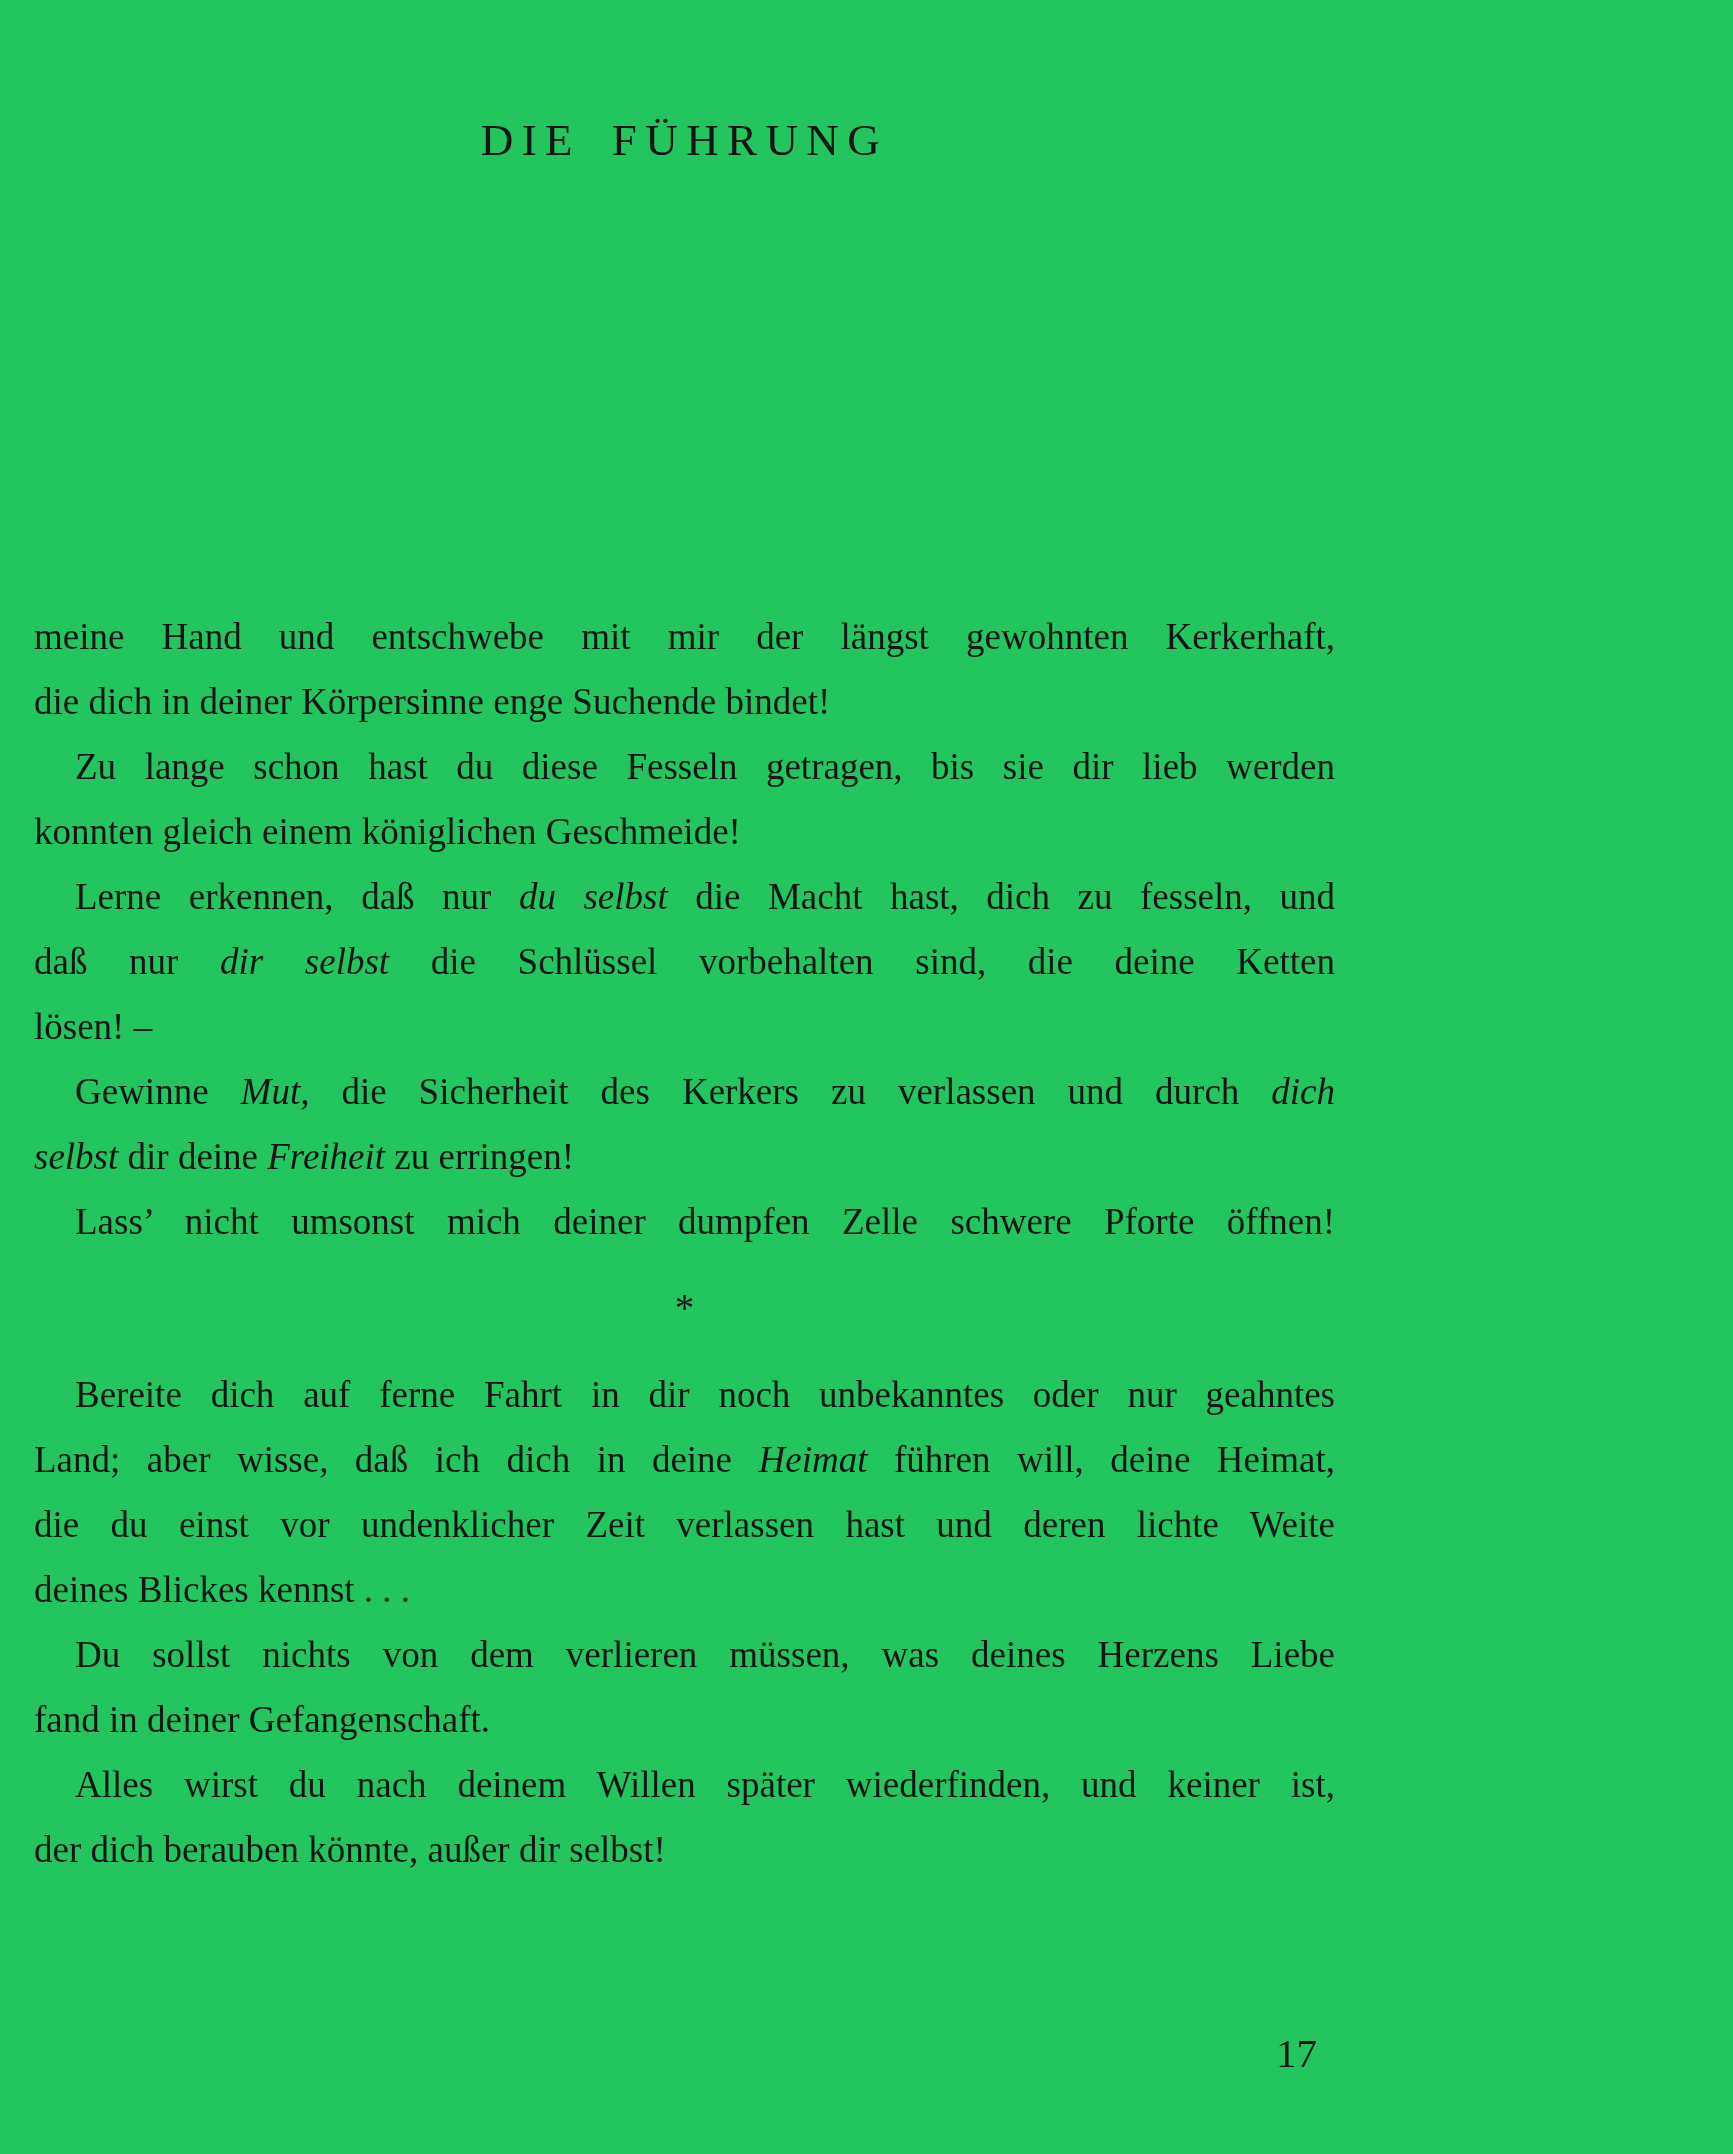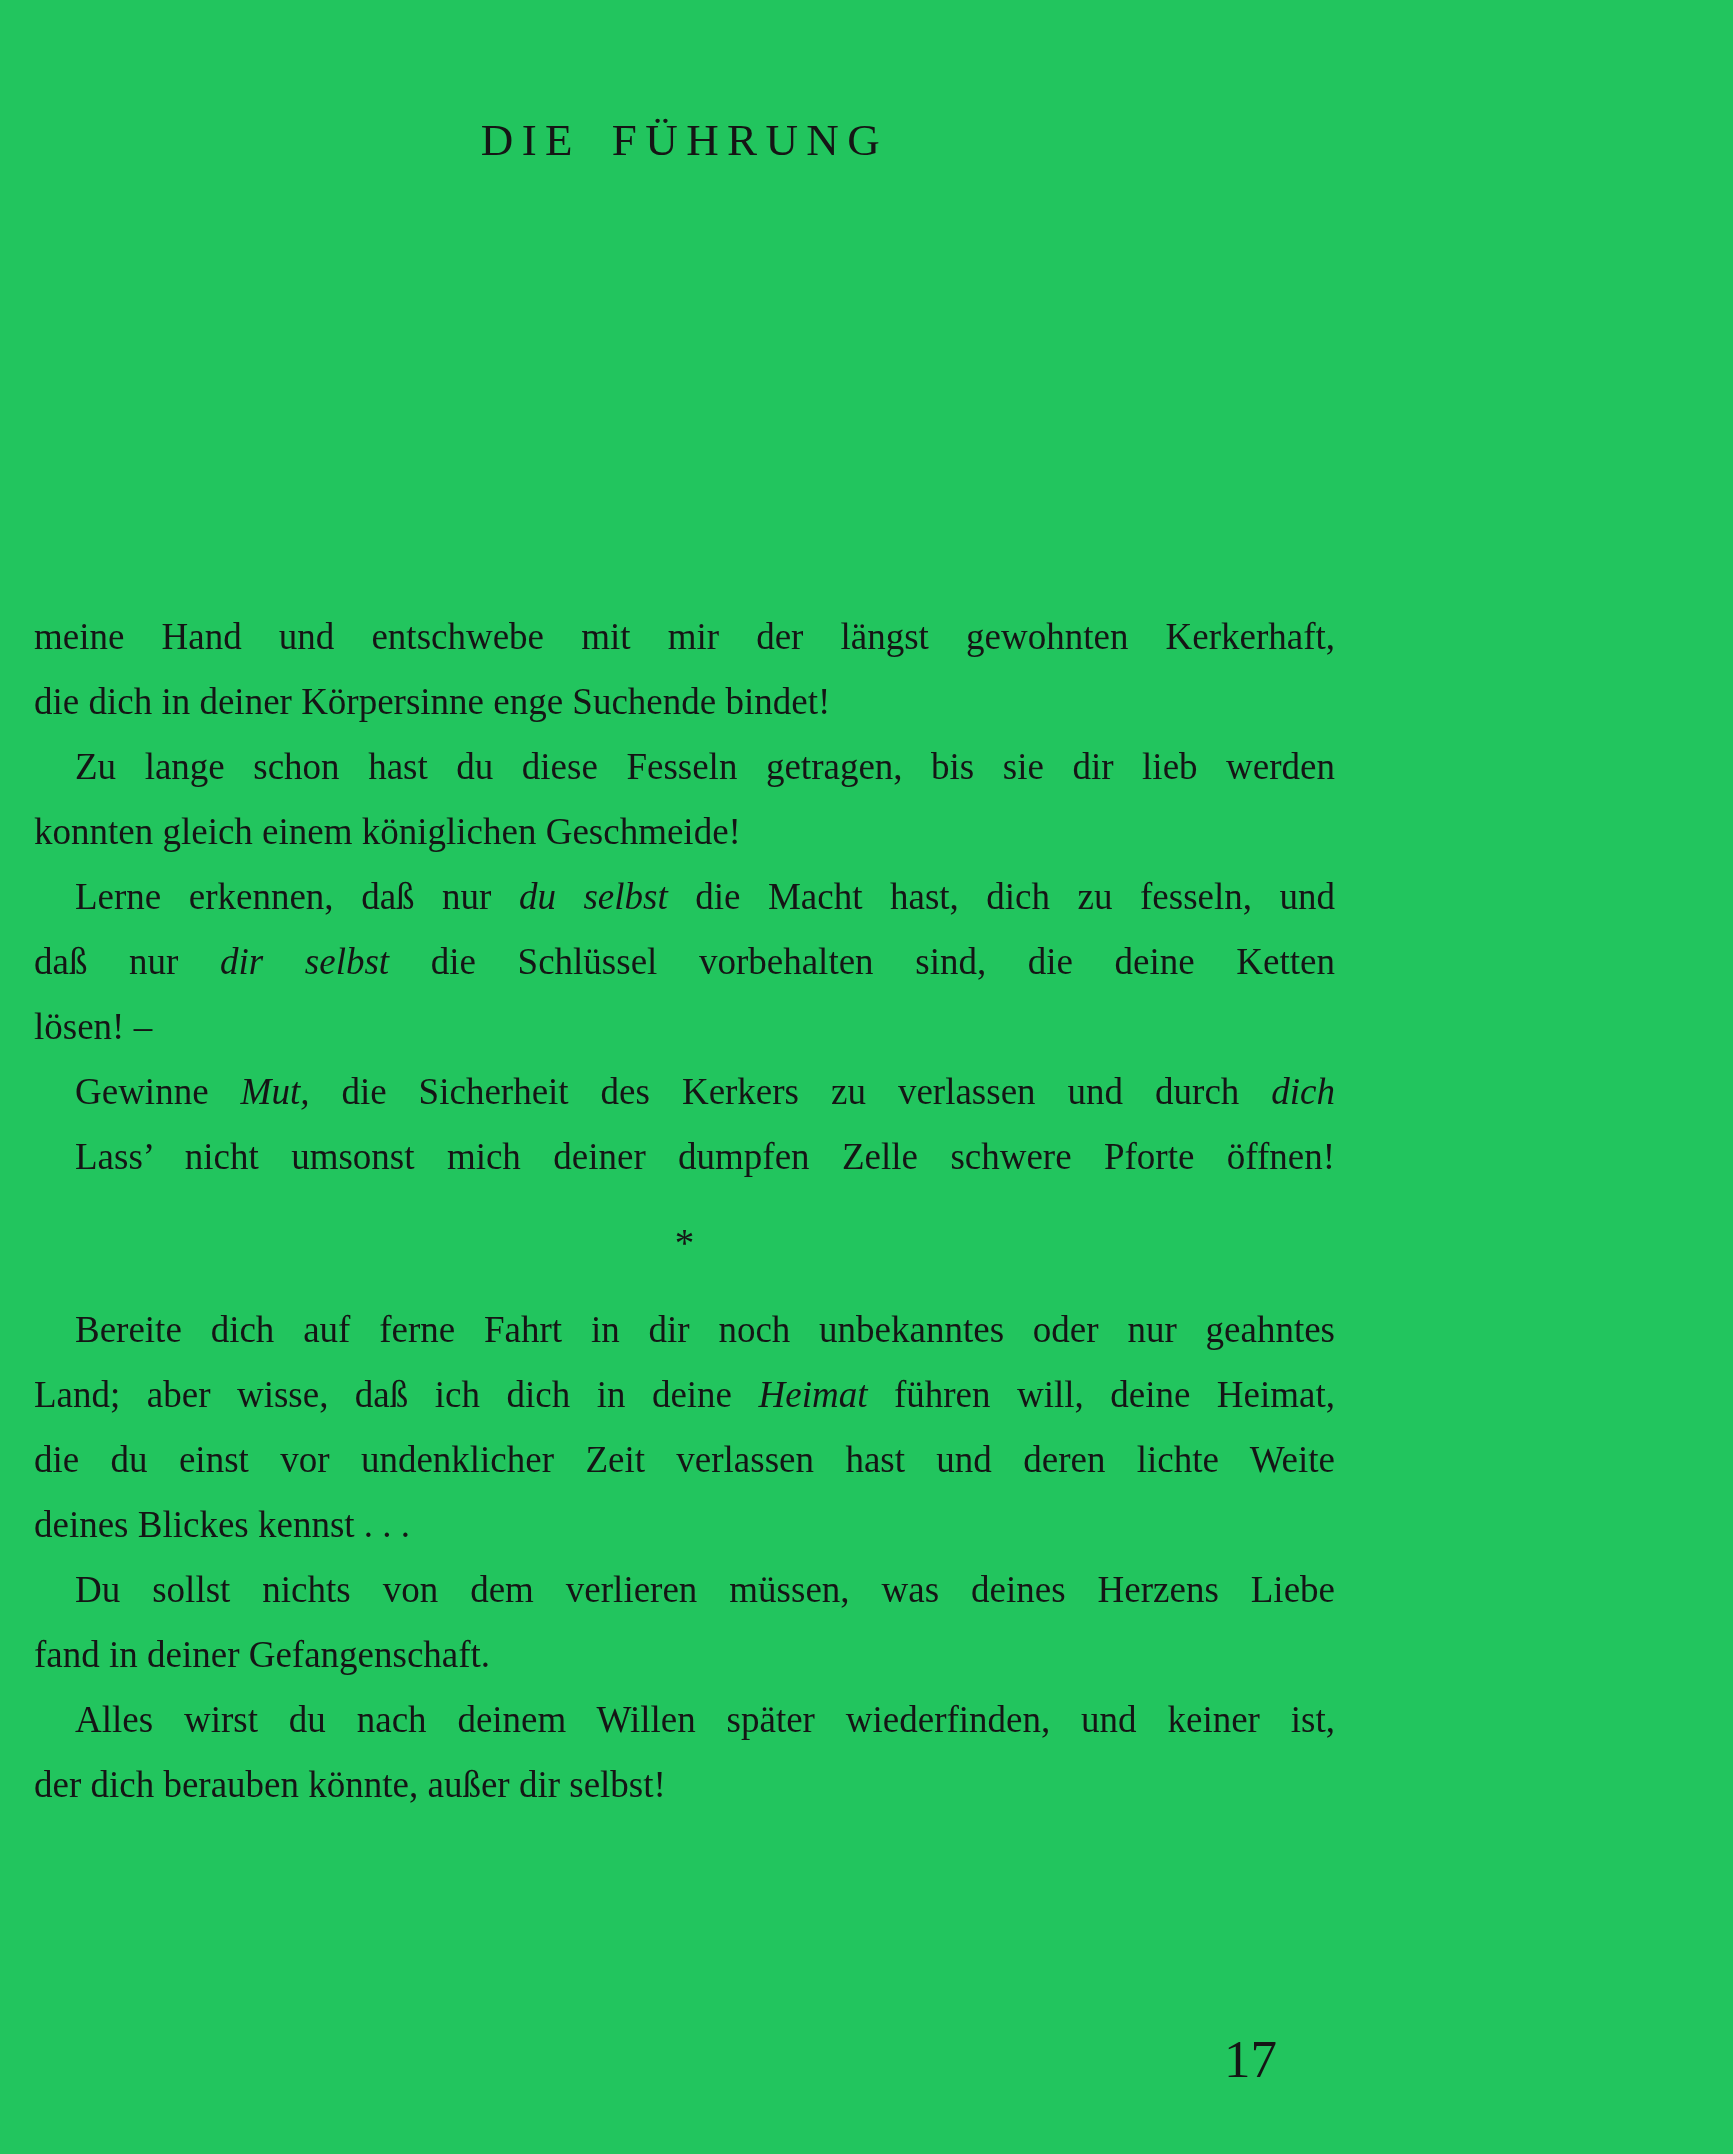--- a/index.html
+++ b/index.html
@@ -50,23 +50,23 @@
   .line.indent { padding-left: 41px; }
   .it { font-style: italic; }
   .separator {
     height: 108px;
     line-height: 108px;
     text-align: center;
     font-size: 39px;
   }
   .page-number {
     position: absolute;
-    left: 1224px;
+    left: 1276px;
     top: 2033px;
-    font-size: 53px;
+    font-size: 41px;
     line-height: 1;
   }
 </style>
 </head>
 <body>
 
 <div class="page">
   <div class="title">DIE FÜHRUNG</div>
 
   <div class="body-text">
@@ -78,20 +78,21 @@
         <div class="line just indent"><span>Zu lange schon hast du diese Fesseln getragen, bis sie dir lieb werden</span></div>
         <div class="line"><span>konnten gleich einem königlichen Geschmeide!</span></div>
       </div>
       <div class="paragraph">
         <div class="line just indent"><span>Lerne erkennen, daß nur </span><span class="it">du selbst</span><span> die Macht hast, dich zu fesseln, und</span></div>
         <div class="line just"><span>daß nur </span><span class="it">dir selbst</span><span> die Schlüssel vorbehalten sind, die deine Ketten</span></div>
         <div class="line"><span>lösen! –</span></div>
       </div>
       <div class="paragraph">
         <div class="line just indent"><span>Gewinne </span><span class="it">Mut,</span><span> die Sicherheit des Kerkers zu verlassen und durch </span><span class="it">dich</span></div>
+        <div class="line"><span class="it">selbst</span><span> dir deine </span><span class="it">Freiheit</span><span> zu erringen!</span></div>
       </div>
       <div class="paragraph">
         <div class="line just indent"><span>Lass’ nicht umsonst mich deiner dumpfen Zelle schwere Pforte öffnen!</span></div>
       </div>
       <div class="separator">*</div>
       <div class="paragraph">
         <div class="line just indent"><span>Bereite dich auf ferne Fahrt in dir noch unbekanntes oder nur geahntes</span></div>
         <div class="line just"><span>Land; aber wisse, daß ich dich in deine </span><span class="it">Heimat</span><span> führen will, deine Heimat,</span></div>
         <div class="line just"><span>die du einst vor undenklicher Zeit verlassen hast und deren lichte Weite</span></div>
         <div class="line"><span>deines Blickes kennst . . .</span></div>

